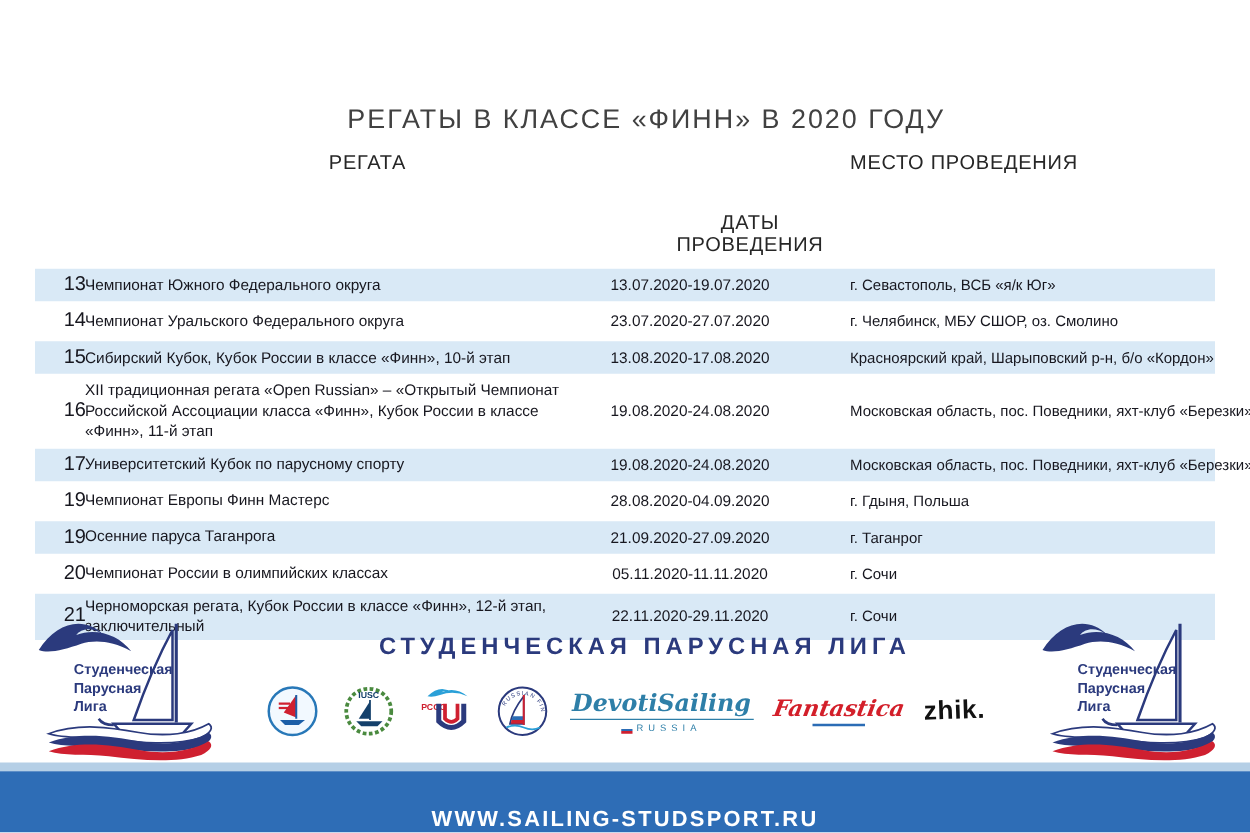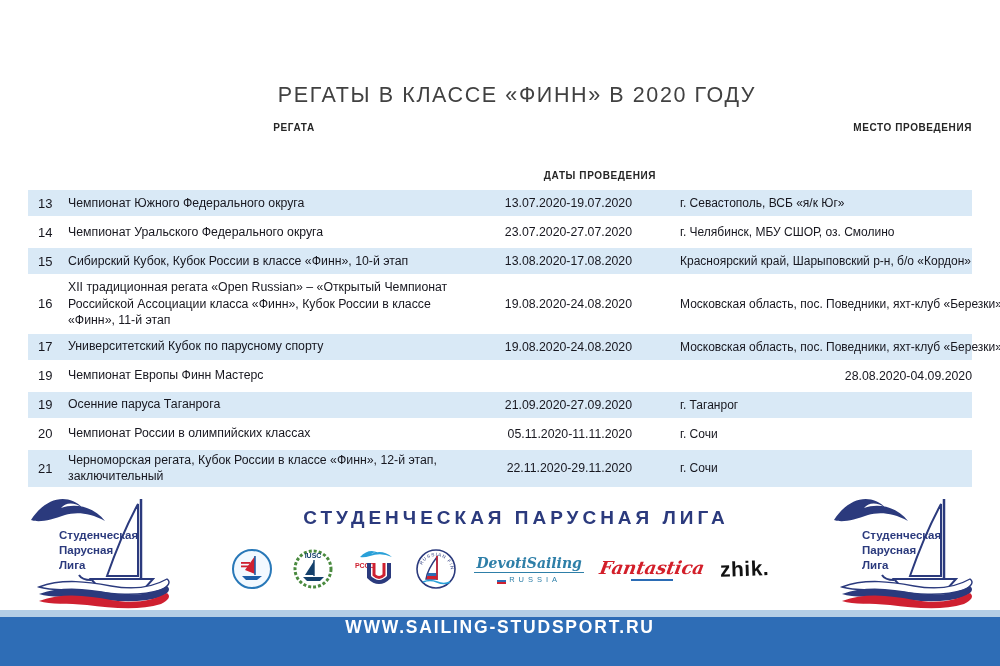--- a/index.html
+++ b/index.html
@@ -7,62 +7,62 @@
     width:1000px;height:666px;position:relative;background:#ffffff;
     font-family:"Liberation Sans", sans-serif;overflow:hidden;
     -webkit-font-smoothing:antialiased;
   }
   .page-title{
     position:absolute;top:83px;left:17px;width:100%;text-align:center;
     font-size:21.5px;letter-spacing:1.6px;color:#414141;font-weight:400;
   }
   
   .regatta-table{position:absolute;top:122px;left:28px;width:944px;}
-  .thead{display:flex;font-size:10px;font-weight:700;color:#262626;
+  .thead{display:flex;font-size:16px;font-weight:400;color:#262626;
     letter-spacing:.6px;margin-bottom:9px;}
   .col-num{width:40px;}
   .col-reg{flex:1;text-align:center;}
   .col-dates{width:160px;text-align:center;margin-top:48px;}
-  .col-place{width:292px;text-align:right;}
+  .col-place{width:292px;text-align:left;}
   .row{display:flex;align-items:center;min-height:22px;margin-bottom:3px;
     padding:2px 0;font-size:12.3px;color:#17171f;}
   .row.shaded{background:#d9e9f6;}
-  .row .c-num{width:40px;box-sizing:border-box;padding-left:10px;font-size:13px;}
+  .row .c-num{width:40px;box-sizing:border-box;padding-left:23px;font-size:16px;}
   .row .c-reg{flex:1;padding-right:12px;line-height:1.35;}
-  .row .c-dates{width:160px;text-align:right;white-space:nowrap;}
+  .row .c-dates{width:160px;text-align:center;white-space:nowrap;}
   .row .c-place{width:292px;white-space:nowrap;font-size:12px;padding-left:48px;}
   
   .league-logo{position:absolute;top:486px;width:150px;height:125px;}
   .league-logo.left{left:25px;}
   .league-logo.right{left:828px;}
   .league-title{
     position:absolute;top:507px;left:16px;width:100%;text-align:center;
     color:#2b3a7d;font-weight:700;font-size:19px;letter-spacing:4px;
   }
   .sponsors{
     position:absolute;top:542px;left:0;width:100%;height:54px;
     display:flex;justify-content:center;align-items:center;gap:16px;
   }
   .devoti{text-align:center;color:#2e7fa8;}
   .devoti-name{font-family:"DejaVu Serif", serif;font-style:italic;
-    font-size:14px;font-weight:600;border-bottom:1px solid #2e7fa8;padding:0 2px 1px;}
+    font-size:19px;font-weight:600;border-bottom:1px solid #2e7fa8;padding:0 2px 1px;}
   .devoti-sub{font-size:7.5px;letter-spacing:4px;margin-top:2px;
     display:flex;align-items:flex-end;justify-content:center;gap:3px;color:#2e7fa8;}
   .flag-sq{width:9px;height:6px;display:inline-block;
     background:linear-gradient(#ffffff 33%, #2b6cb5 33% 66%, #cf2030 66%);}
   .fant-wrap{text-align:center;}
   .fantastica{color:#d31f2a;font-family:"DejaVu Serif", serif;font-style:italic;
     font-weight:700;font-size:18px;display:inline-block;transform:skew(-10deg);}
   .fant-line{height:2px;background:#2b6cb5;width:42px;margin:1px auto 0;}
   .zhik{font-size:21px;font-weight:800;color:#121212;letter-spacing:.5px;
     display:inline-block;transform:rotate(-2deg);}
   
   .footer-strip{position:absolute;top:610px;left:0;width:100%;height:7px;background:#b5cfe6;}
   .footer-bar{position:absolute;top:617px;left:0;width:100%;height:49px;
-    background:#2e6db6;display:flex;align-items:flex-start;justify-content:center;}
+    background:#2e6db6;display:flex;align-items:flex-end;justify-content:center;}
   .footer-url{color:#ffffff;font-weight:700;font-size:17.5px;letter-spacing:1.8px;}
 </style>
 </head>
 <body>
 
 <div class="page-title">РЕГАТЫ В КЛАССЕ «ФИНН» В 2020 ГОДУ</div>
 
 <div class="regatta-table">
   <div class="thead">
     <div class="col-num"></div>
@@ -98,20 +98,21 @@
       <div class="row shaded">
     <div class="c-num">17</div>
     <div class="c-reg">Университетский Кубок по парусному спорту</div>
     <div class="c-dates">19.08.2020-24.08.2020</div>
     <div class="c-place">Московская область, пос. Поведники, яхт-клуб «Березки»</div>
   </div>
       <div class="row">
     <div class="c-num">19</div>
     <div class="c-reg">Чемпионат Европы Финн Мастерс</div>
     <div class="c-dates">28.08.2020-04.09.2020</div>
+    <div class="c-place">г. Гдыня, Польша</div>
   </div>
       <div class="row shaded">
     <div class="c-num">19</div>
     <div class="c-reg">Осенние паруса Таганрога</div>
     <div class="c-dates">21.09.2020-27.09.2020</div>
     <div class="c-place">г. Таганрог</div>
   </div>
       <div class="row">
     <div class="c-num">20</div>
     <div class="c-reg">Чемпионат России в олимпийских классах</div>

